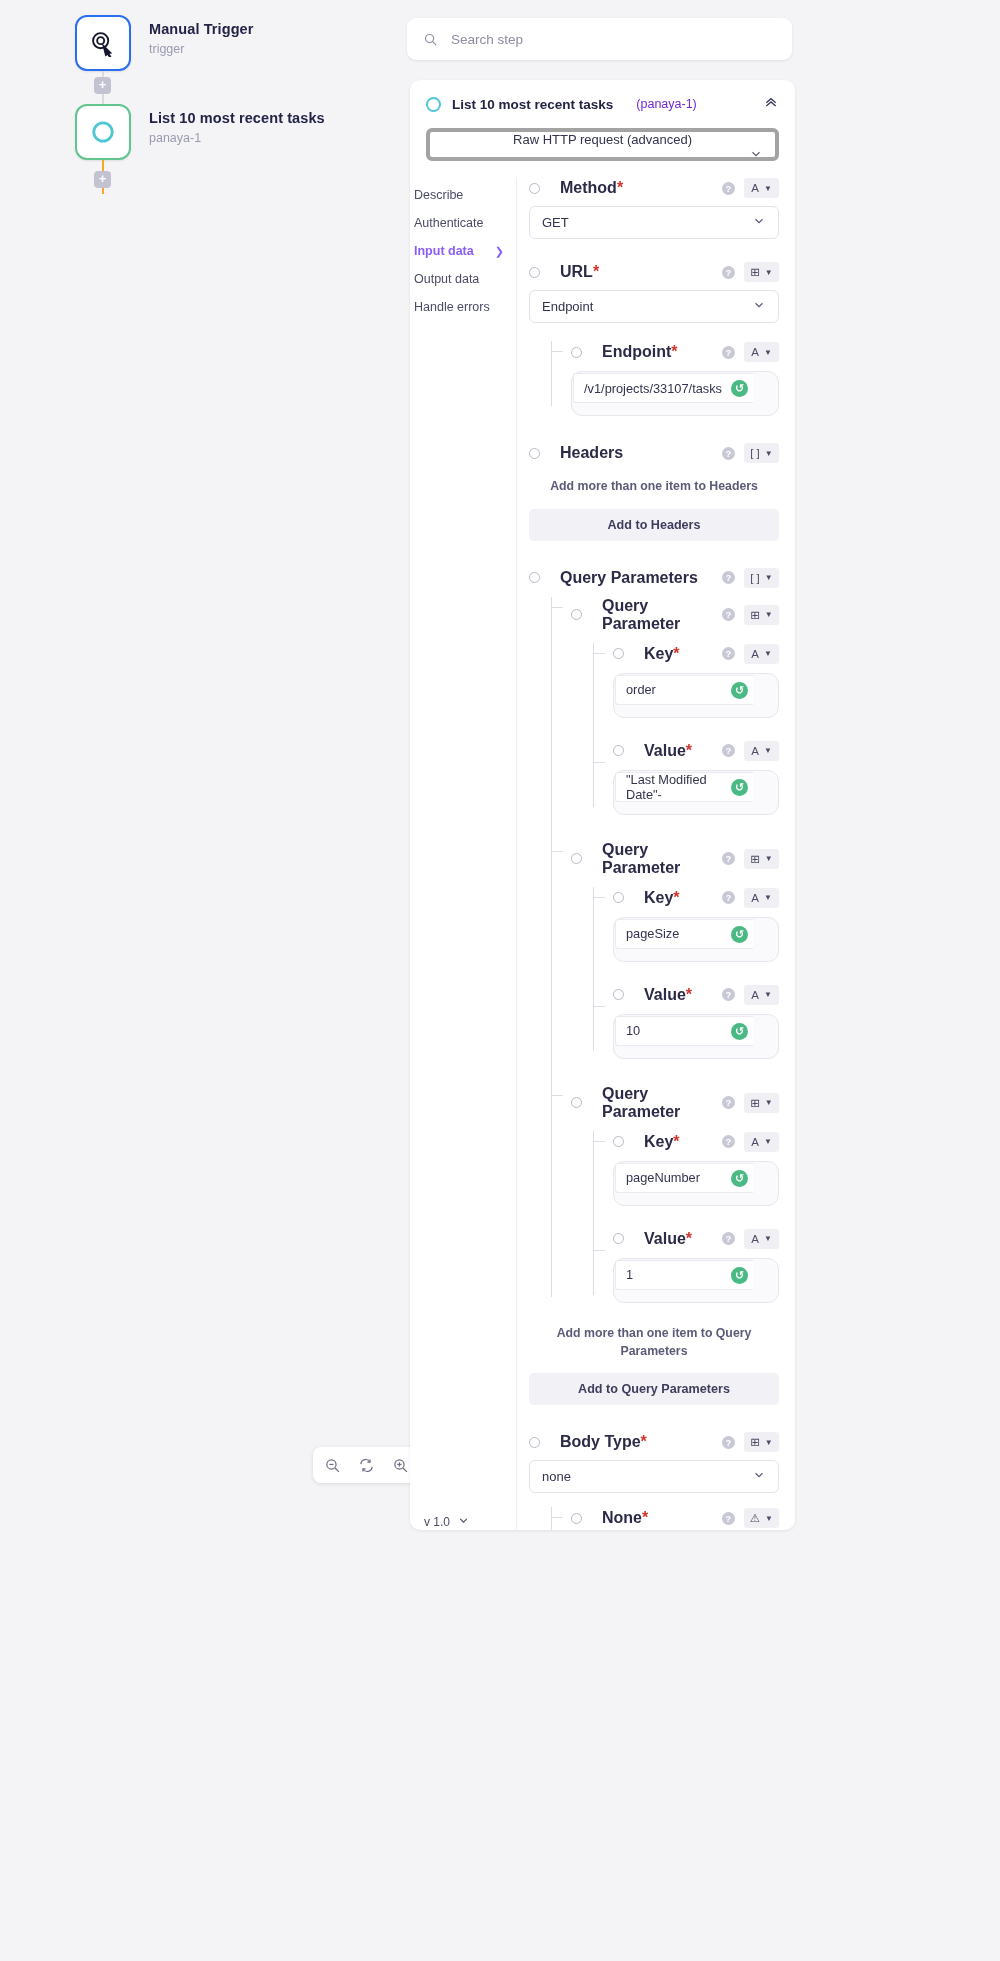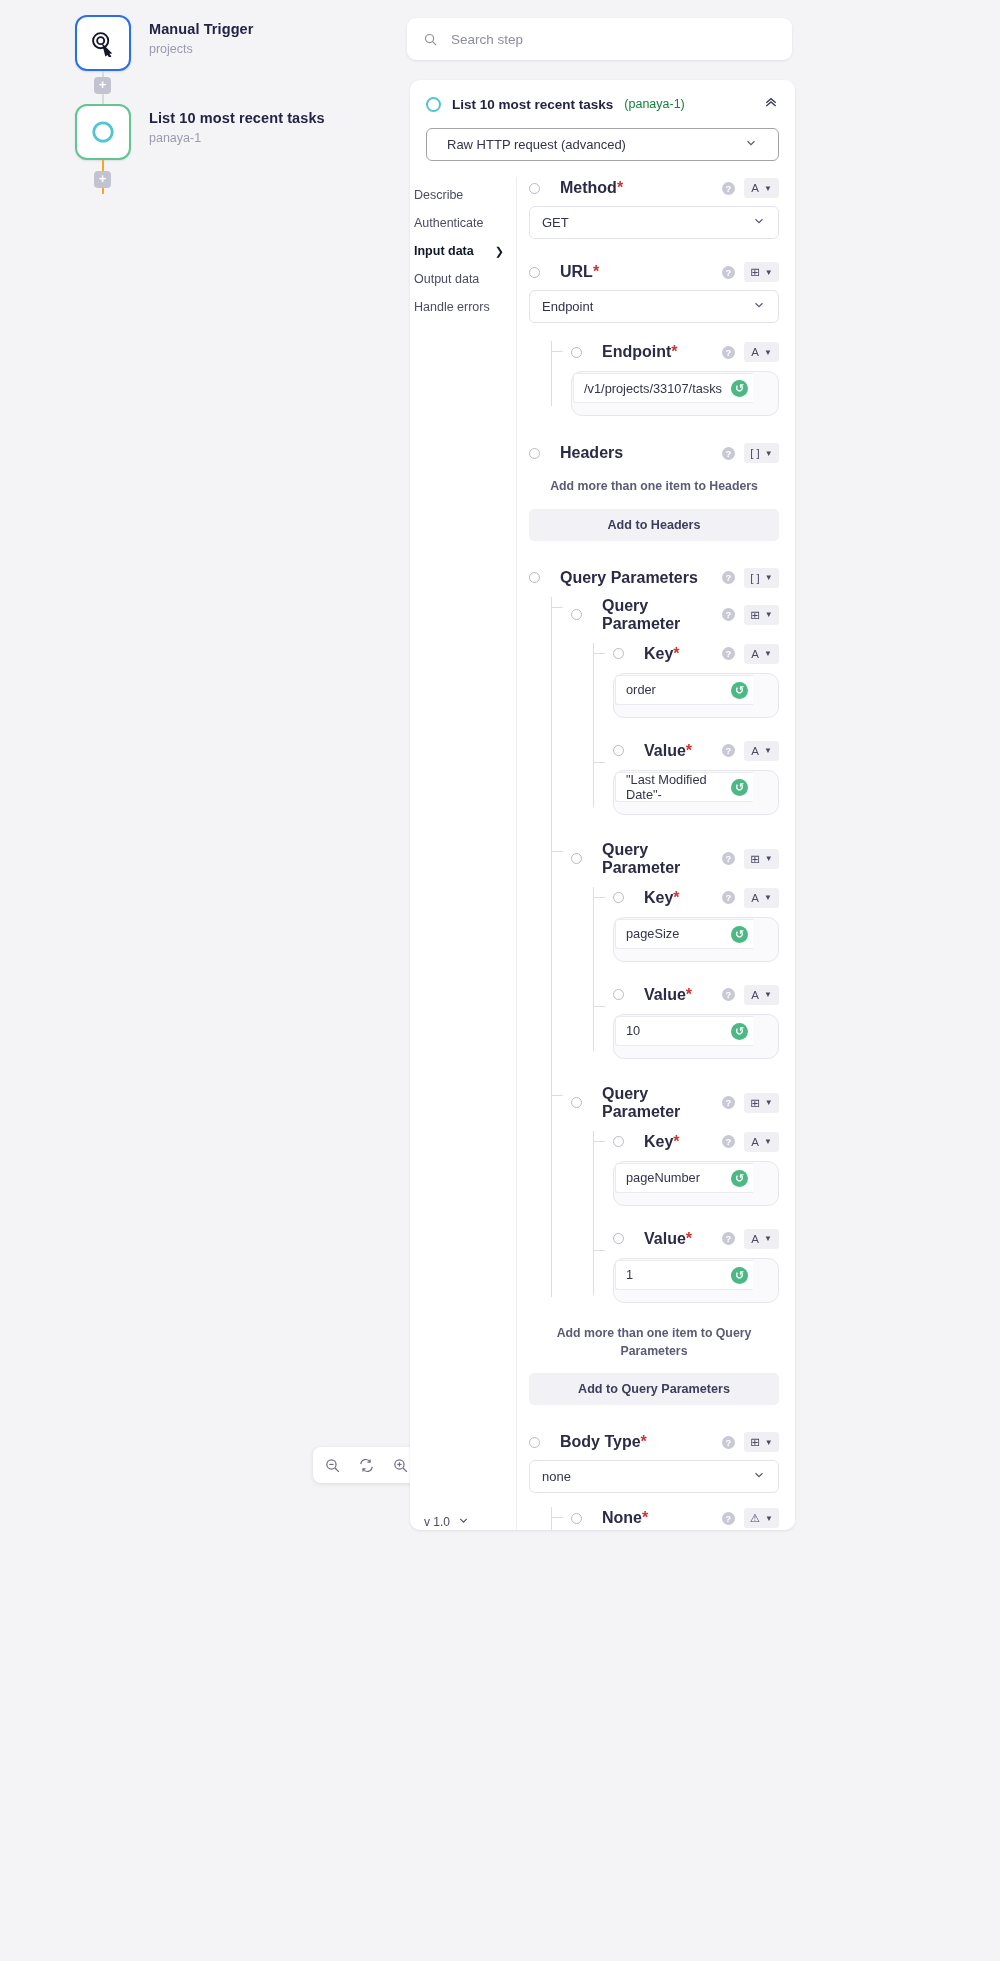--- a/index.html
+++ b/index.html
@@ -64,38 +64,38 @@
     position: absolute; left: 5px; top: 80px; width: 385px; height: 1450px;
     background: #fff; border-radius: 10px; box-shadow: 0 1px 3px rgba(30,30,60,.09);
     overflow: hidden;
   }
   .card-head { display: flex; align-items: center; padding: 14px 16px 10px 16px; }
   .ring {
     width: 15px; height: 15px; border-radius: 50%;
     border: 2.2px solid #4fc6d4; flex: 0 0 auto;
   }
   .card-title { font-size: 13.5px; font-weight: 700; margin-left: 11px; color: #232347; }
-  .card-sub { font-size: 12.5px; color: #15803d; margin-left: 11px; }
+  .card-sub { font-size: 12.5px; color: #6d28d9; margin-left: 23px; }
   .collapse { margin-left: auto; color: #3a3a5c; }
 
   .type-select {
-    margin: 4px 16px 0 16px; height: 33px; border: 1px solid #a3a3a3; border-radius: 6px;
-    display: flex; align-items: center; padding: 0 20px; font-size: 13px; color: #33334f;
+    margin: 4px 16px 0 16px; height: 33px; border: 4px solid #a3a3a3; border-radius: 6px;
+    display: flex; align-items: center; padding: 0 12px; font-size: 13px; color: #33334f; flex-direction: column;
   }
   .type-select .chev { margin-left: auto; color: #5a5a78; }
 
   .body { display: flex; margin-top: 16px; height: 1375px; }
   .nav {
     width: 107px; flex: 0 0 107px; padding-left: 4px; padding-top: 4px;
     border-right: 1px solid #ededf2; position: relative;
   }
   .nav-item {
     font-size: 12.5px; color: #4b4b66; padding: 7px 0; display: flex; align-items: center;
   }
-  .nav-item.active { color: #0f172a; font-weight: 700; }
+  .nav-item.active { color: #8b5cf6; font-weight: 700; }
   .nav-item .arrow { margin-left: auto; margin-right: 12px; font-size: 11px; }
   .version {
     position: absolute; left: 14px; bottom: 22px; font-size: 12px; color: #4b4b66;
     display: flex; align-items: center; gap: 7px;
   }
 
   .fields { flex: 1 1 auto; padding: 0 16px 0 12px; position: relative; }
 
   
   .frow { display: flex; align-items: center; min-height: 22px; }
@@ -172,21 +172,21 @@
     <div class="node-row" style="left:75px; top:15px;">
       <div class="node-box trigger">
         <svg width="28" height="28" viewBox="0 0 24 24" fill="none" stroke="#15152e" stroke-width="1.6">
           <circle cx="10" cy="10" r="6.5"></circle>
           <circle cx="10" cy="10" r="3"></circle>
           <path d="M11 12 L20 21 L17.5 21.3 L19.2 23.6 L17.4 24.6 L15.8 22.2 L14 23.6 Z" fill="#15152e" stroke="none"></path>
         </svg>
       </div>
       <div class="node-text">
         <div class="node-title">Manual Trigger</div>
-        <div class="node-sub">projects</div>
+        <div class="node-sub">trigger</div>
       </div>
     </div>
 
     <div class="connector" style="left:102px; top:71px; height:58px;"></div>
     <div class="plus-btn" style="left:94px; top:77px;">+</div>
 
     <div class="node-row" style="left:75px; top:104px;">
       <div class="node-box action">
         <svg width="26" height="26" viewBox="0 0 24 24" fill="none" stroke="#4fc6d4" stroke-width="2.6">
           <circle cx="12" cy="12" r="8.5"></circle>

